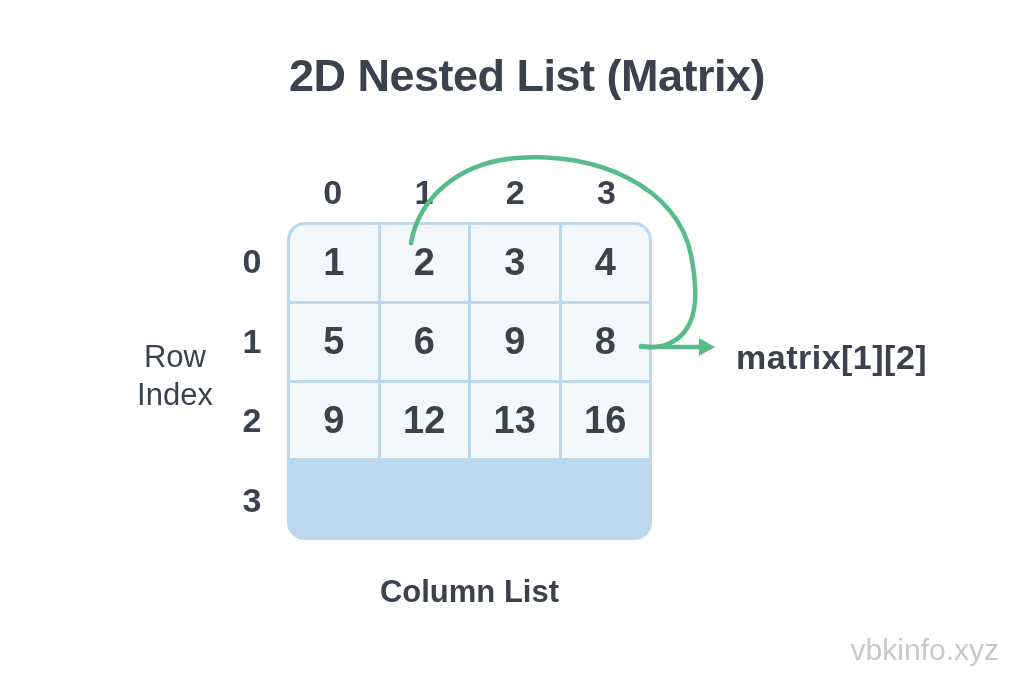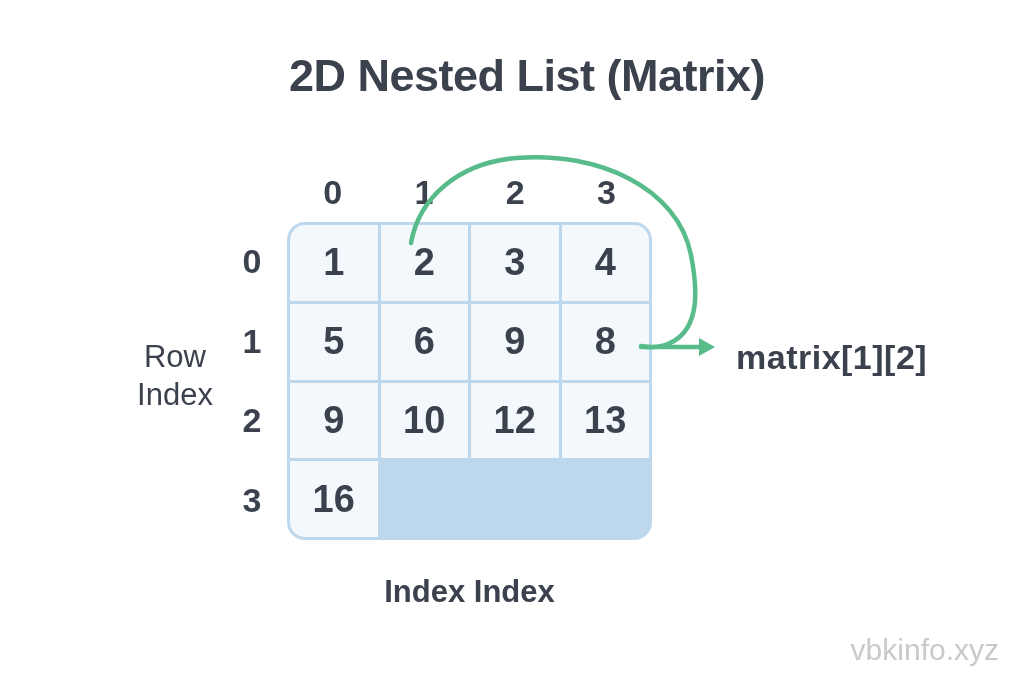--- a/index.html
+++ b/index.html
@@ -139,29 +139,28 @@
 <div class="matrix">
     <div>1</div>
     <div>2</div>
     <div>3</div>
     <div>4</div>
     <div>5</div>
     <div>6</div>
     <div>9</div>
     <div>8</div>
     <div>9</div>
-    <div>10</div>
     <div>12</div>
     <div>13</div>
     <div>16</div>
   </div>
 
 <div class="row-axis-label">Row Index</div>
 
-<div class="col-axis-label">Index Index</div>
+<div class="col-axis-label">Column List</div>
 
 <div class="annotation">matrix[1][2]</div>
 
 <div class="watermark">vbkinfo.xyz</div>
 
 <svg class="arrow-overlay" viewBox="0 0 1024 683" aria-hidden="true">
   <path class="arrow-stroke" d="M 411 243
            C 419 198 458 163 516 158
            C 598 151 678 188 691 255
            C 698 291 699 326 674 341

